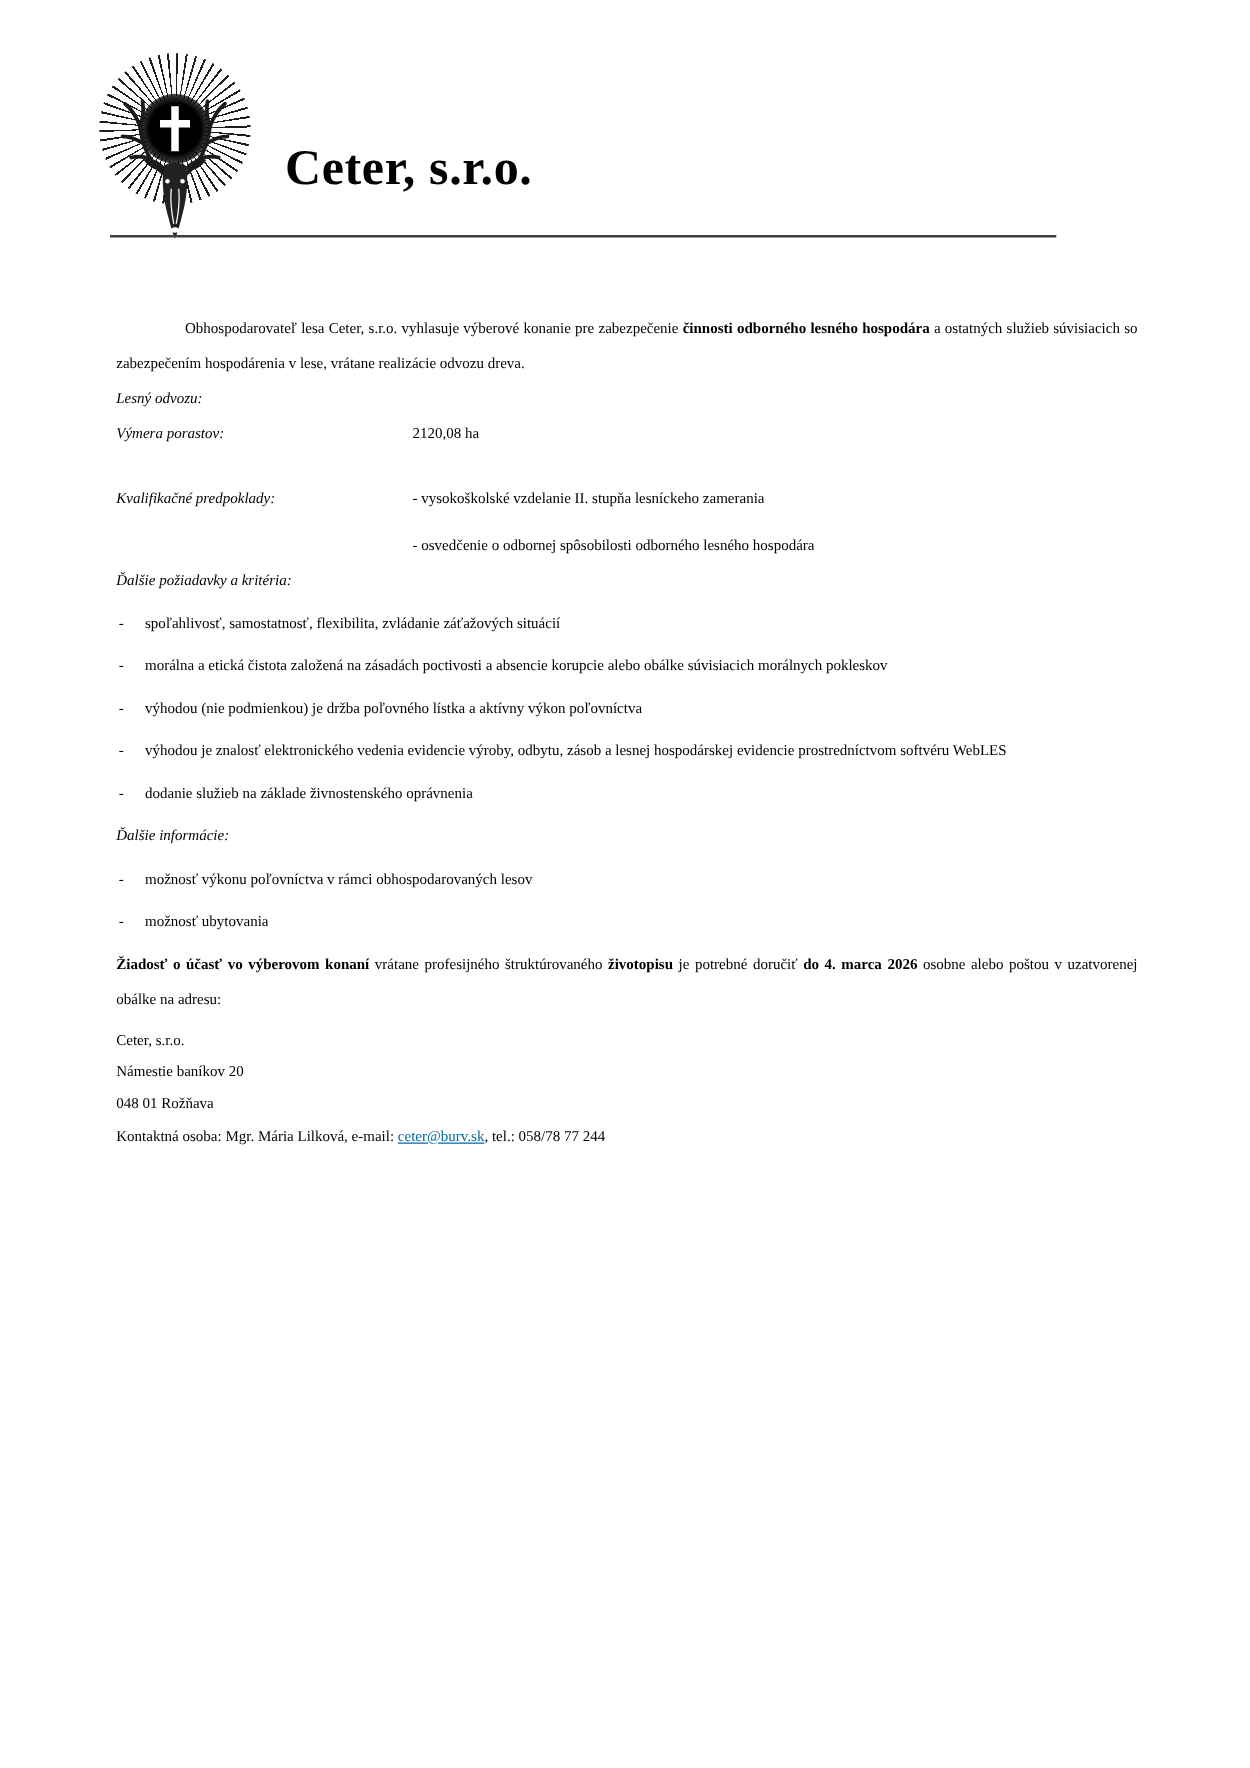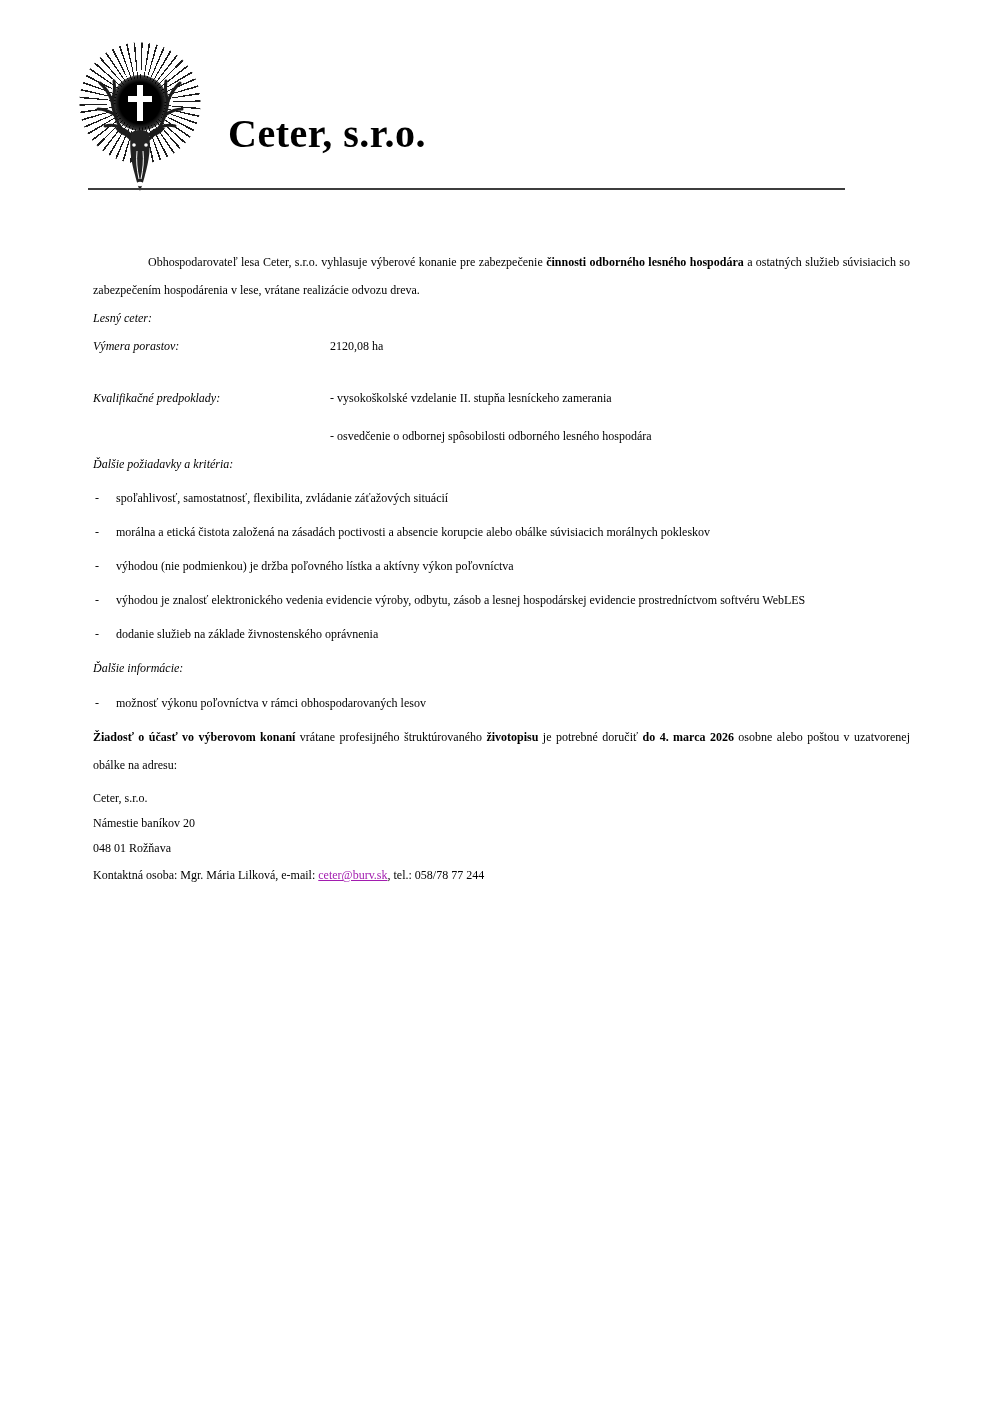--- a/index.html
+++ b/index.html
@@ -51,21 +51,21 @@
   .qual-items .qual-item + .qual-item { margin-top:10px; }
   .req-heading { margin-top:23px; }
   ul.dash { list-style:none; margin:6px 0 0 0; padding:0; }
   ul.dash li { position:relative; padding-left:23px; margin-bottom:6px; text-align:justify; }
   ul.dash li::before { content:"-"; position:absolute; left:2px; }
   .info-heading { margin-top:20px; }
   ul.info-list { margin-top:7px; }
   .application { margin-top:26px; text-align:justify; }
   .address { margin-top:7px; line-height:25px; }
   .contact { margin-top:18px; }
-  a.email { color:#a21caf; text-decoration:underline; }
+  a.email { color:#0369a1; text-decoration:underline; }
 </style>
 </head>
 <body>
 
 <div class="page">
 
   <div class="logo">
     <div class="rays"></div>
     <div class="glow"></div>
     <div class="cross-v"></div>
@@ -95,21 +95,21 @@
   </div>
 
   <div class="company-title">Ceter, s.r.o.</div>
   <div class="divider"></div>
 
   <div class="content">
 
     <p class="intro"><span>Obhospodarovateľ lesa Ceter, s.r.o. vyhlasuje výberové konanie pre zabezpečenie </span><b>činnosti odborného lesného hospodára</b><span> a ostatných služieb súvisiacich so zabezpečením hospodárenia v lese, vrátane realizácie odvozu dreva.</span></p>
 
     <div class="ident-row">
-      <span class="ident-label">Lesný ceter:</span>
+      <span class="ident-label">Lesný odvozu:</span>
     </div>
     <div class="ident-row">
       <span class="ident-label">Výmera porastov:</span>
       <span class="ident-value">2120,08 ha</span>
     </div>
 
     <div class="qual">
       <span class="qual-label">Kvalifikačné predpoklady:</span>
       <div class="qual-items">
         <div class="qual-item">- vysokoškolské vzdelanie II. stupňa lesníckeho zamerania</div>
@@ -122,20 +122,21 @@
       <li>spoľahlivosť, samostatnosť, flexibilita, zvládanie záťažových situácií</li>
       <li>morálna a etická čistota založená na zásadách poctivosti a absencie korupcie alebo obálke súvisiacich morálnych pokleskov</li>
       <li>výhodou (nie podmienkou) je držba poľovného lístka a aktívny výkon poľovníctva</li>
       <li>výhodou je znalosť elektronického vedenia evidencie výroby, odbytu, zásob a lesnej hospodárskej evidencie prostredníctvom softvéru WebLES</li>
       <li>dodanie služieb na základe živnostenského oprávnenia</li>
     </ul>
 
     <p class="it info-heading">Ďalšie informácie:</p>
     <ul class="dash info-list">
       <li>možnosť výkonu poľovníctva v rámci obhospodarovaných lesov</li>
+      <li>možnosť ubytovania</li>
     </ul>
 
     <p class="application"><b>Žiadosť o účasť vo výberovom konaní</b><span> vrátane profesijného štruktúrovaného </span><b>životopisu</b><span> je potrebné doručiť </span><b>do 4. marca 2026</b><span> osobne alebo poštou v uzatvorenej obálke na adresu:</span></p>
 
     <div class="address">
       <div>Ceter, s.r.o.</div>
       <div>Námestie baníkov 20</div>
       <div>048 01 Rožňava</div>
     </div>
 

